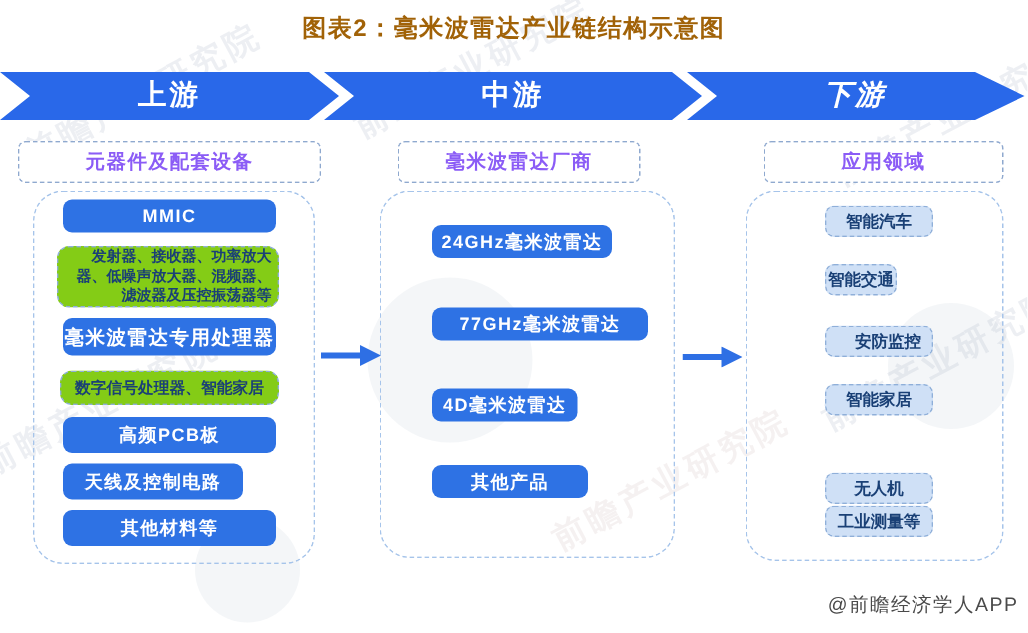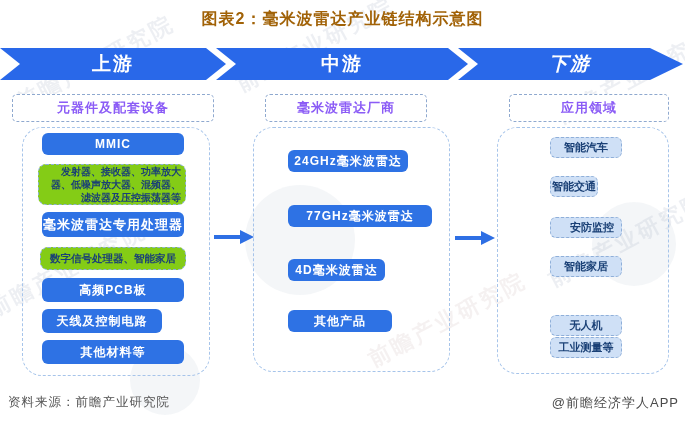--- a/index.html
+++ b/index.html
@@ -125,17 +125,16 @@
     <div class="hdr-box" style="left:509px;top:94px;width:158px;height:26px;">应用领域</div>
     <div class="group-box" style="left:497px;top:127px;width:170px;height:245px;"></div>
 
     <div class="item item-light app" style="left:550px;top:137px;width:72px;height:21px;">智能汽车</div>
     <div class="item item-light app" style="left:550px;top:176px;width:48px;height:21px;">智能交通</div>
     <div class="item item-light app" style="left:550px;top:217px;width:72px;height:21px;padding-left:12px;">安防监控</div>
     <div class="item item-light app" style="left:550px;top:256px;width:72px;height:21px;">智能家居</div>
     <div class="item item-light app" style="left:550px;top:315px;width:72px;height:21px;">无人机</div>
     <div class="item item-light app" style="left:550px;top:337px;width:72px;height:21px;">工业测量等</div>
 
-    <div class="src-note">资料来源：前瞻产业研究院</div>
     <div class="brand-note">@前瞻经济学人APP</div>
 
   </div>
 </div>
 
 </body></html>

